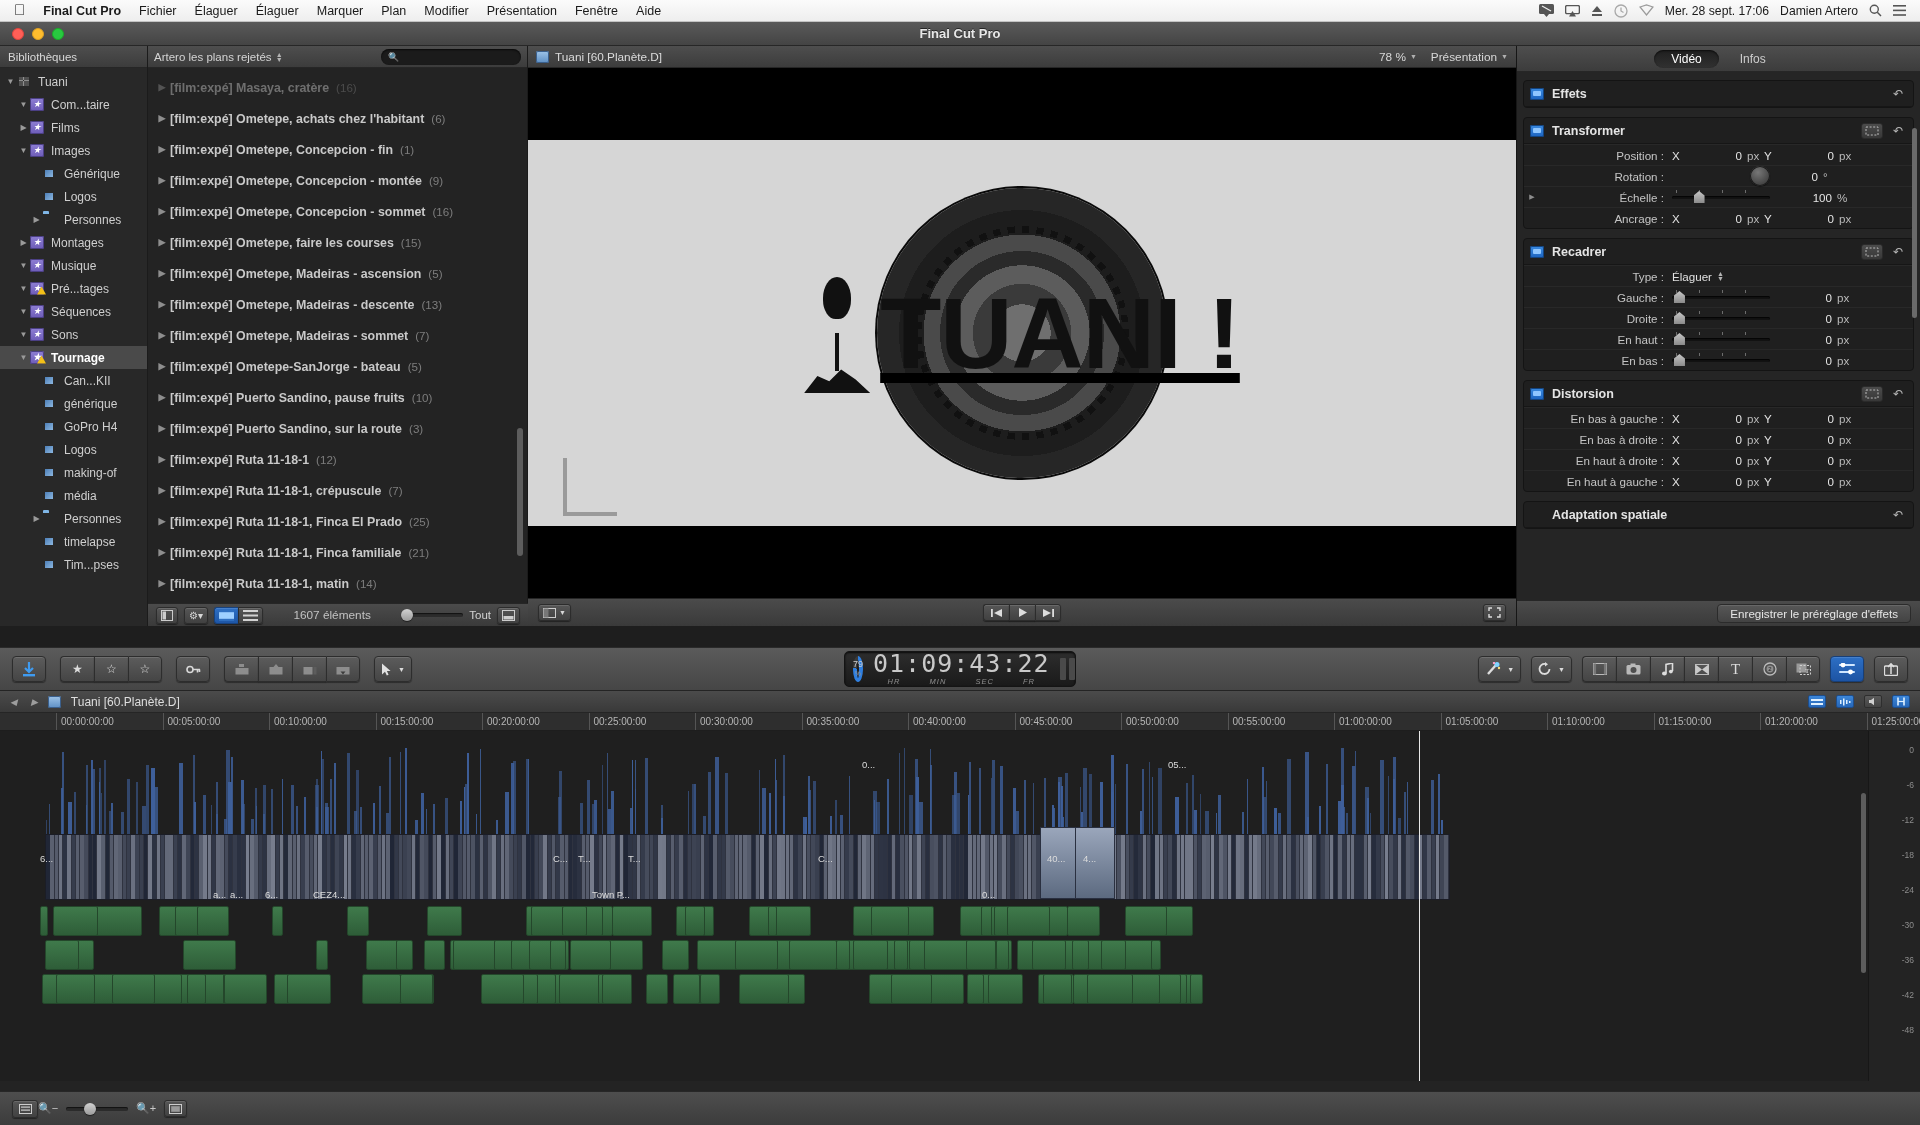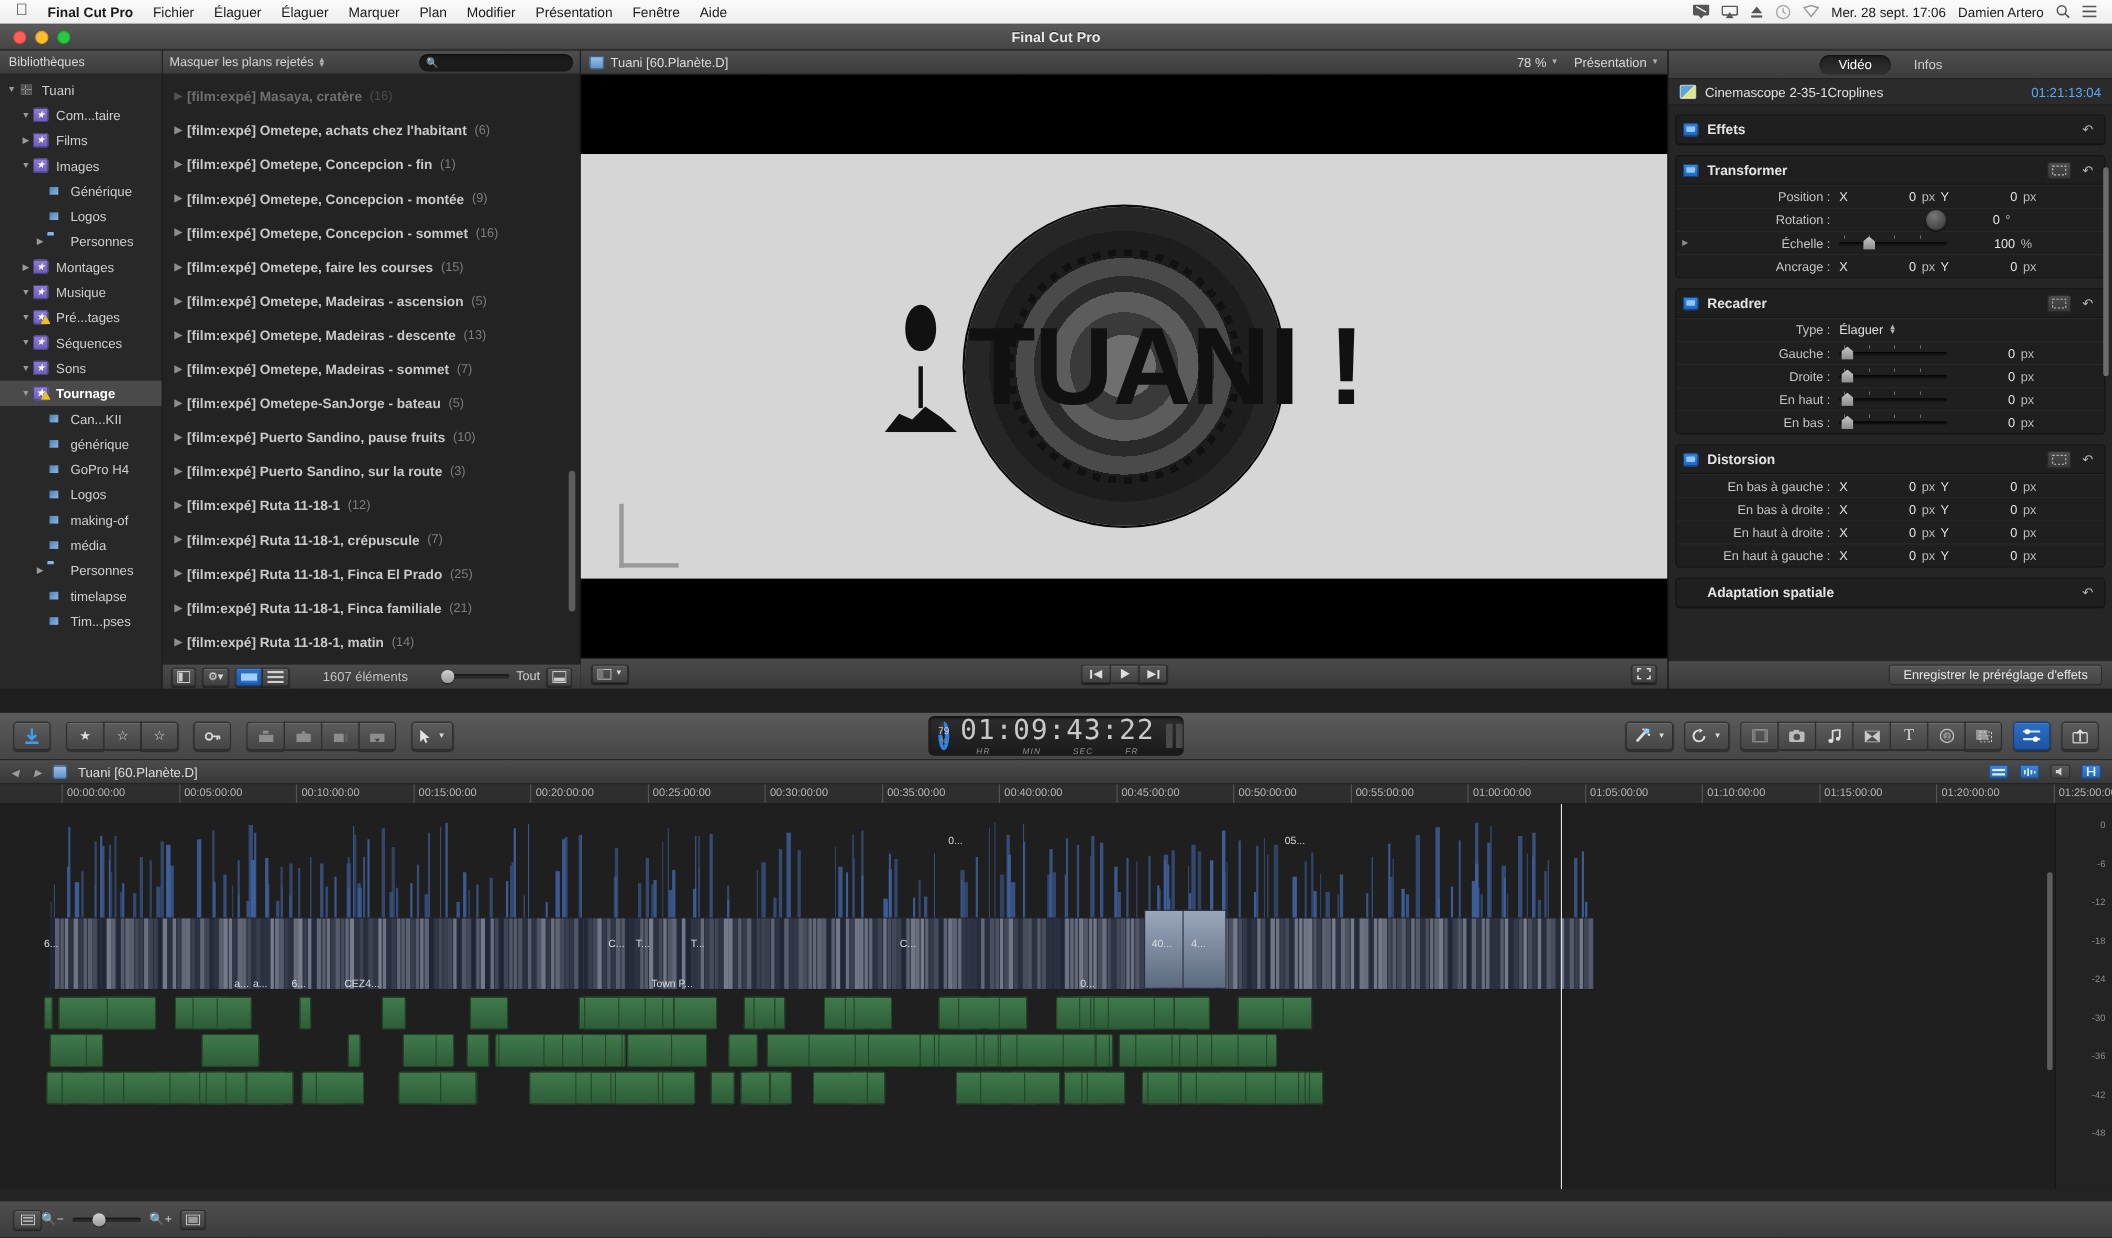--- a/index.html
+++ b/index.html
@@ -178,21 +178,21 @@
   .ico-proj {
     width:13px;height:12px;border-radius:2px;
     background:linear-gradient(#9fc4e8,#5d8fc4);
     box-shadow:inset 0 0 0 1px #3a5f8c;
   }
   .vh-right { display:flex; align-items:center; gap:14px; font-size:11.8px; color:#d8d8d8; }
   .vh-sep { display:flex; align-items:center; gap:4px; }
   .caret { font-size:7px; color:#b0b0b0; }
   .viewer-canvas {
     position:absolute; top:22px; left:0; width:988px; height:530px;
-    background:#000; display:flex; align-items:center; justify-content:center;
+    background:#000; display:flex; align-items:center; justify-content:center;text-decoration:underline;
   }
   .frame {
     position:relative; width:988px; height:386px; background:#d6d6d6;
     display:flex; align-items:center; justify-content:center; overflow:hidden;
   }
   .tire {
     position:absolute; left:50%; top:50%; transform:translate(-50%,-50%);
     width:290px; height:290px; border-radius:50%;
     background:
       radial-gradient(circle at 50% 50%, #6f6f6f 0 14%, #3a3a3a 14% 24%, #5c5c5c 24% 33%,
@@ -615,21 +615,21 @@
           <span class="twisty"></span>
           <span class="sb-icon"><i class="ico-clip"></i></span>
           <span class="sb-label">Tim...pses</span>
         </div>
       </div>
   </div>
 
   <div class="browser">
     <div class="panel-bar browser-header">
       <span class="hide-rejected">
-        <span>Masquer les plans rejetés</span>
+        <span>Artero les plans rejetés</span>
         <span class="stepper">
             <i>▲</i>
             <i>▼</i>
           </span>
       </span>
       <span class="search-box">
         <span class="sic">🔍</span>
       </span>
     </div>
     <div class="clip-list" id="clip-list">
@@ -824,25 +824,20 @@
             <path d="M1 4 L1 1 L4 1 M9 1 L12 1 L12 4 M12 7 L12 10 L9 10 M4 10 L1 10 L1 7" stroke="#ddd" stroke-width="1.4" fill="none"></path>
           </svg>
       </span>
     </div>
   </div>
 
   <div class="inspector">
     <div class="insp-tabs">
       <span class="insp-tab active">Vidéo</span>
       <span class="insp-tab">Infos</span>
-    </div>
-    <div class="insp-title-row">
-      <i class="ico-thumb"></i>
-      <span class="insp-title">Cinemascope 2-35-1Croplines</span>
-      <span class="insp-tc">01:21:13:04</span>
     </div>
     <div class="insp-body" id="insp-body">
       <div class="insp-scroll"></div>
     <div class="sect">
           <div class="sect-head">
             <span class="chk"></span>
             <span class="sect-name">Effets</span>
             <span class="reset">↶</span>
           </div>
         </div>

